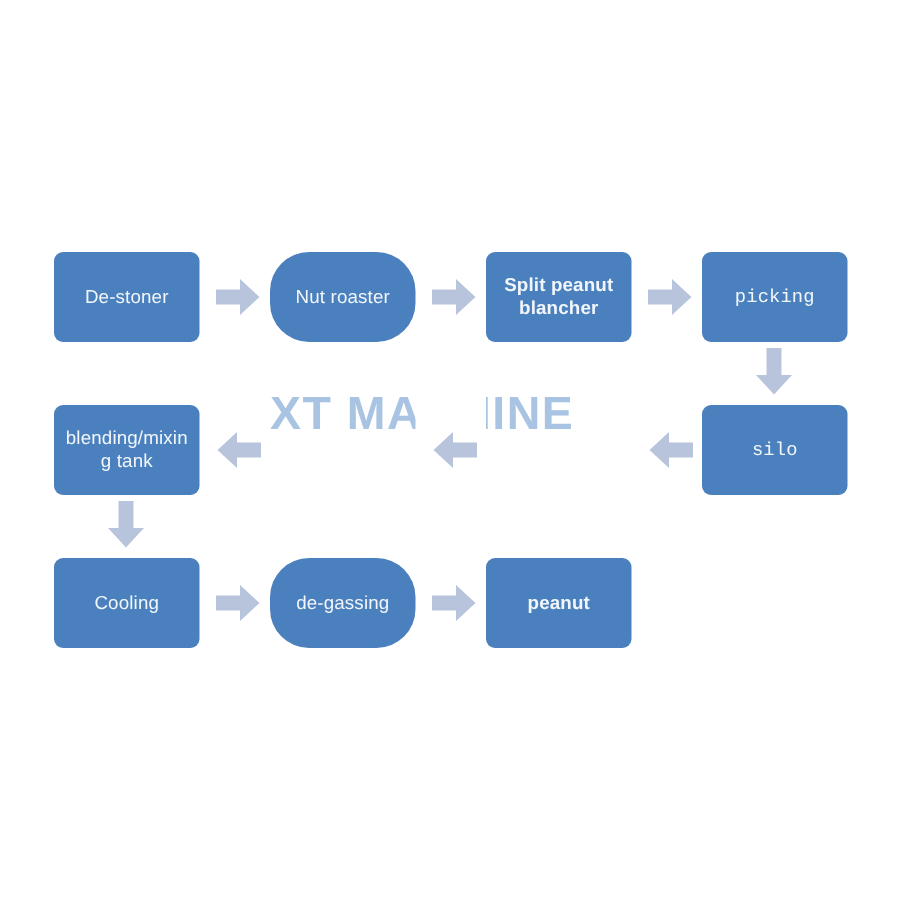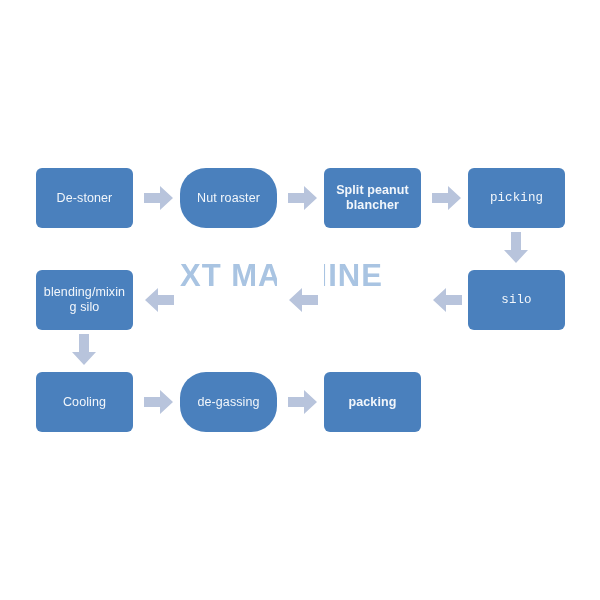--- a/index.html
+++ b/index.html
@@ -147,21 +147,21 @@
     <span class="label">picking</span>
   </div>
 
   <div class="arrow-v a-down-right">
     <svg viewBox="0 0 26 32" xmlns="http://www.w3.org/2000/svg">
       <path d="M8 0 H18 V18 H25 L13 31 L1 18 H8 Z" fill="#b8c4dc"></path>
     </svg>
   </div>
 
   <div class="node r2 c1">
-    <span class="label">blending/mixing silo</span>
+    <span class="label">blending/mixing tank</span>
   </div>
 
   <div class="arrow-h a-r2a">
     <svg viewBox="0 0 30 26" xmlns="http://www.w3.org/2000/svg">
       <path d="M30 8 H14 V1 L1 13 L14 25 V18 H30 Z" fill="#b8c4dc"></path>
     </svg>
   </div>
 
 
   <div class="arrow-h a-r2b">
@@ -213,16 +213,16 @@
     <span class="label">de-gassing</span>
   </div>
 
   <div class="arrow-h a-r3b">
     <svg viewBox="0 0 30 26" xmlns="http://www.w3.org/2000/svg">
       <path d="M0 8 H16 V1 L29 13 L16 25 V18 H0 Z" fill="#b8c4dc"></path>
     </svg>
   </div>
 
   <div class="node wide r3 c3">
-    <span class="label">packing</span>
+    <span class="label">peanut</span>
   </div>
 
 </div>
 
 </body></html>

